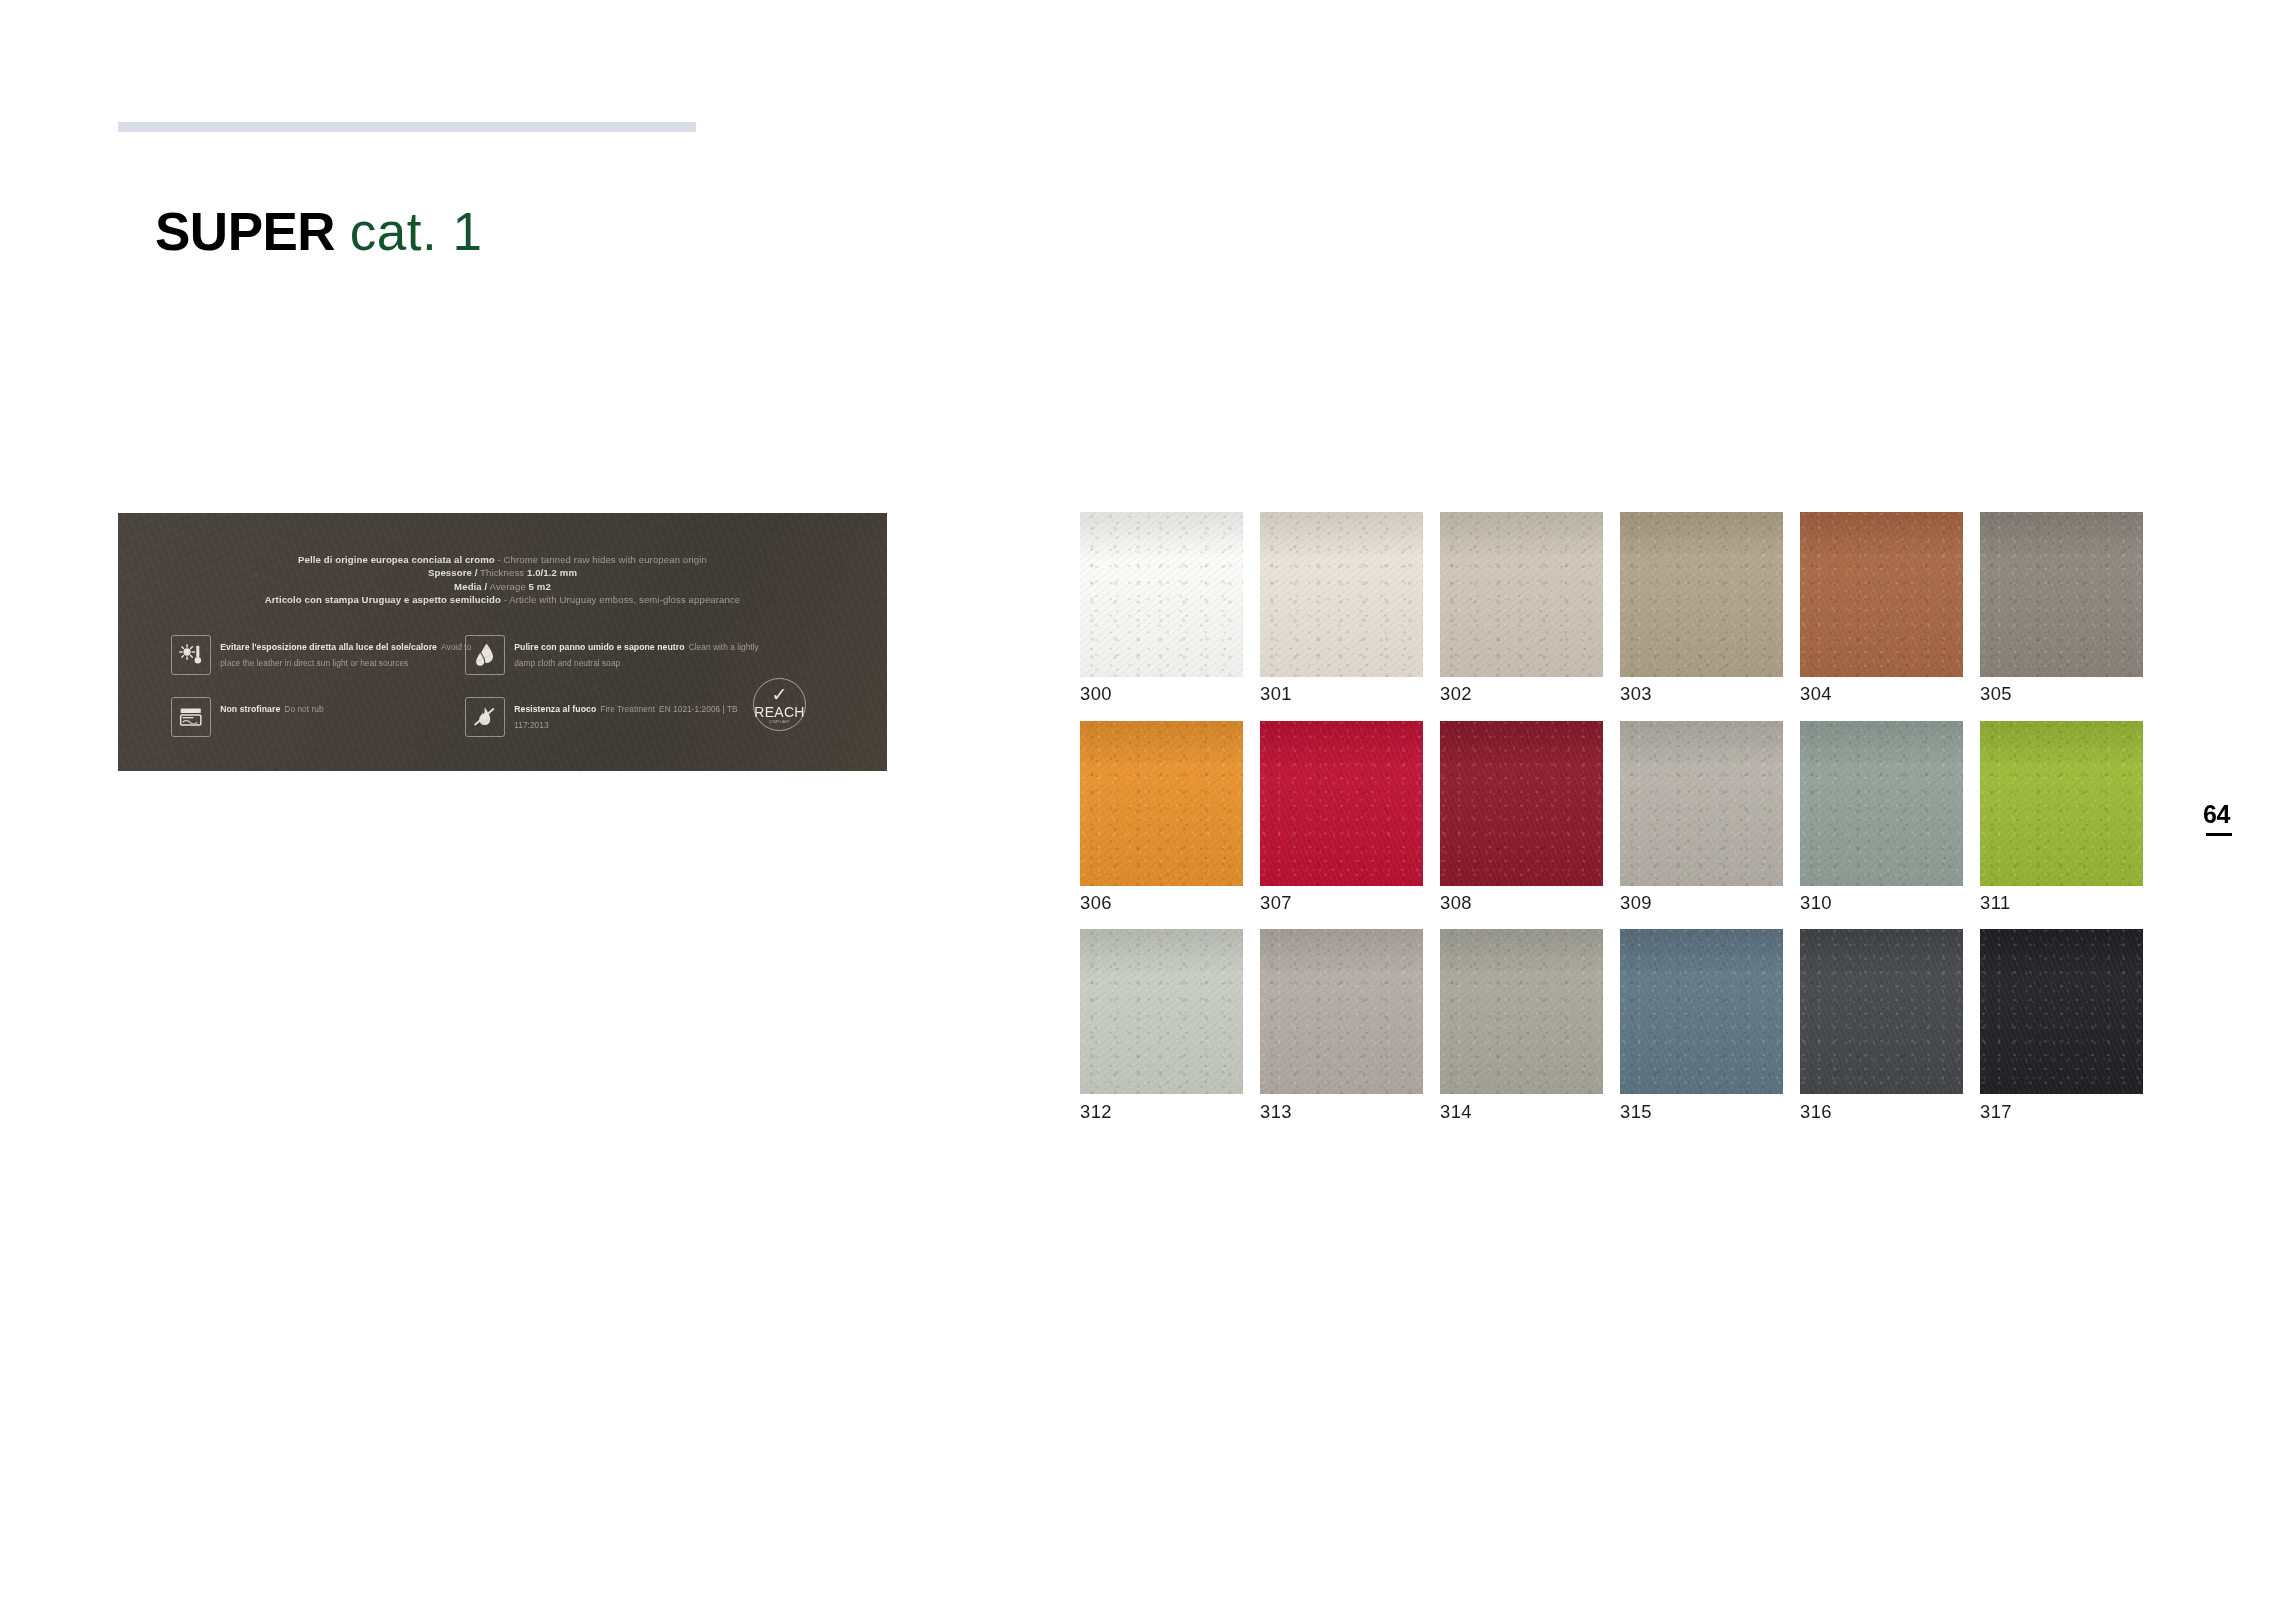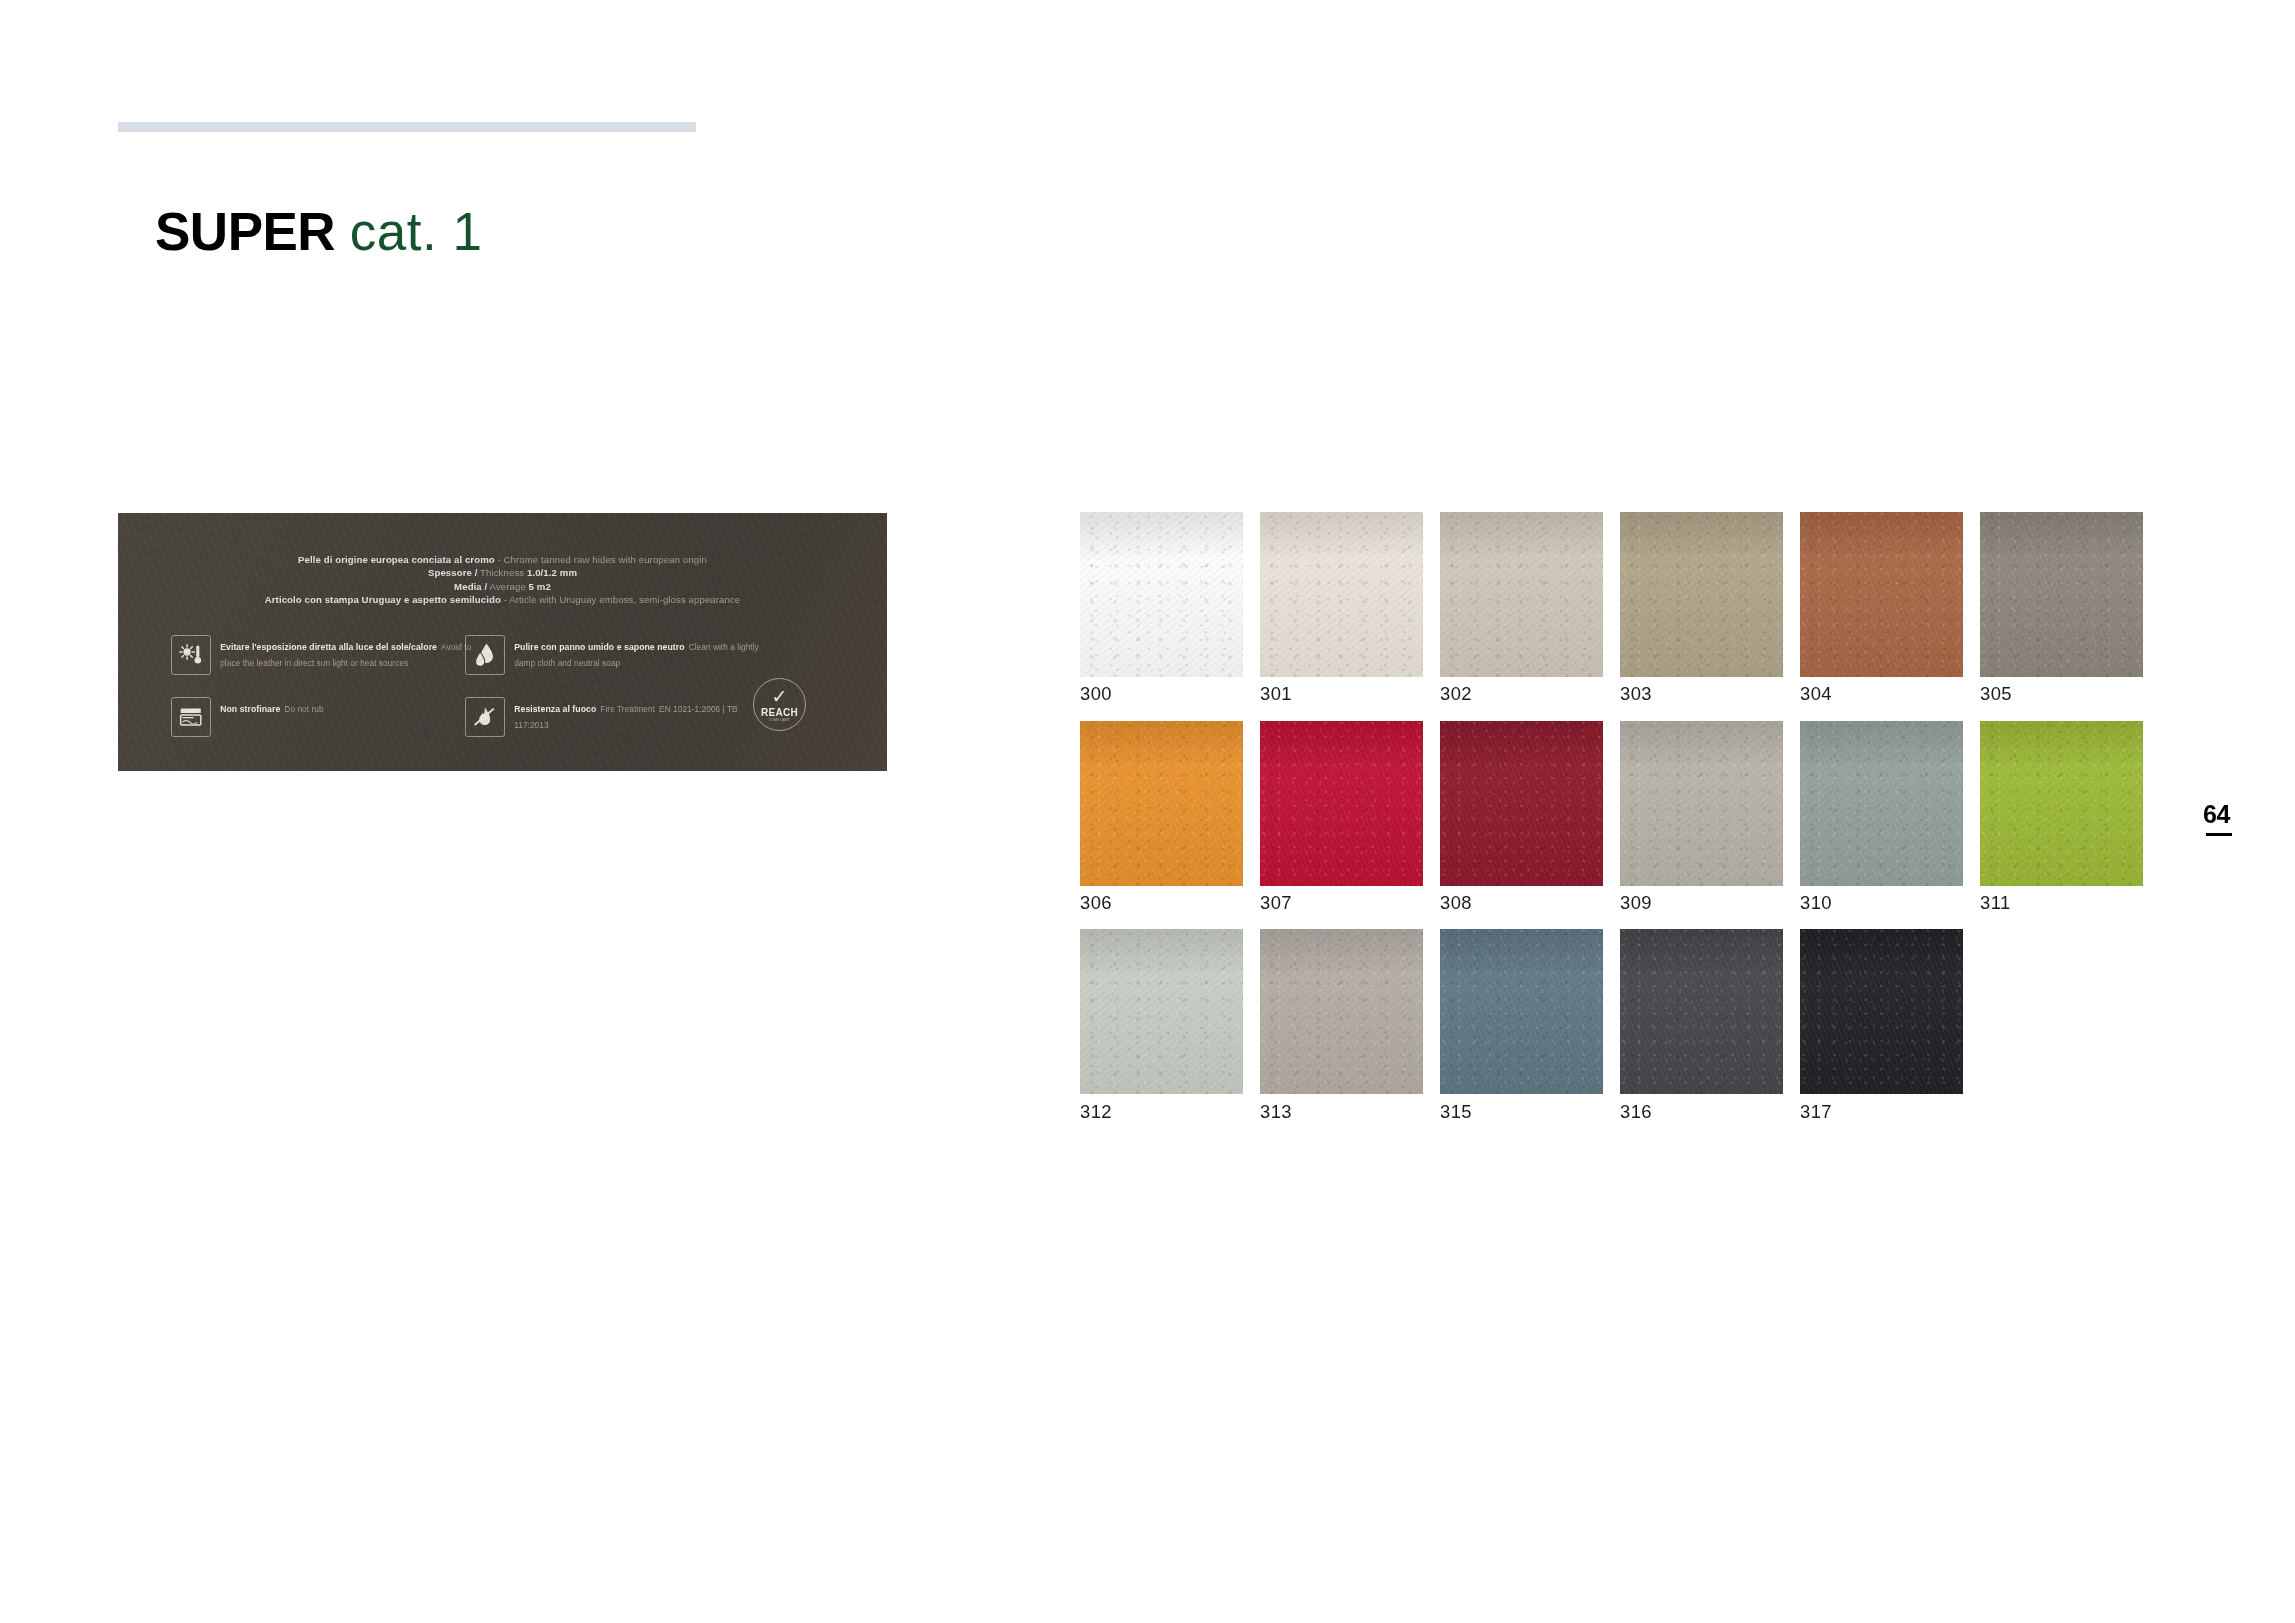--- a/index.html
+++ b/index.html
@@ -151,22 +151,22 @@
     box-sizing: border-box;
     z-index: 3;
   }
   .reach-badge .check {
     color: #ece8e0;
     font-size: 19px;
     line-height: 16.5px;
     margin-top: 1.8px;
   }
   .reach-badge .reach-text {
-    font-size: 10px;
-    font-weight: bold;
+    font-size: 14px;
+    font-weight: normal;
     color: #ece8e0;
     letter-spacing: 0.3px;
     margin-top: 1px;
   }
   .reach-badge .reach-sub {
     font-size: 3.3px;
     color: #b9b3a9;
     letter-spacing: 0.2px;
   }
 
@@ -411,20 +411,24 @@
     </div>
     <div class="swatch-cell">
       <div class="swatch-chip" style="background-color: rgb(199, 204, 195);"></div>
       <div class="swatch-label">312</div>
     </div>
     <div class="swatch-cell">
       <div class="swatch-chip" style="background-color: rgb(179, 172, 165);"></div>
       <div class="swatch-label">313</div>
     </div>
     <div class="swatch-cell">
+      <div class="swatch-chip" style="background-color: rgb(167, 167, 156);"></div>
+      <div class="swatch-label">314</div>
+    </div>
+    <div class="swatch-cell">
       <div class="swatch-chip" style="background-color: rgb(95, 119, 132);"></div>
       <div class="swatch-label">315</div>
     </div>
     <div class="swatch-cell">
       <div class="swatch-chip" style="background-color: rgb(70, 71, 74);"></div>
       <div class="swatch-label">316</div>
     </div>
     <div class="swatch-cell">
       <div class="swatch-chip" style="background-color: rgb(34, 34, 38);"></div>
       <div class="swatch-label">317</div>

